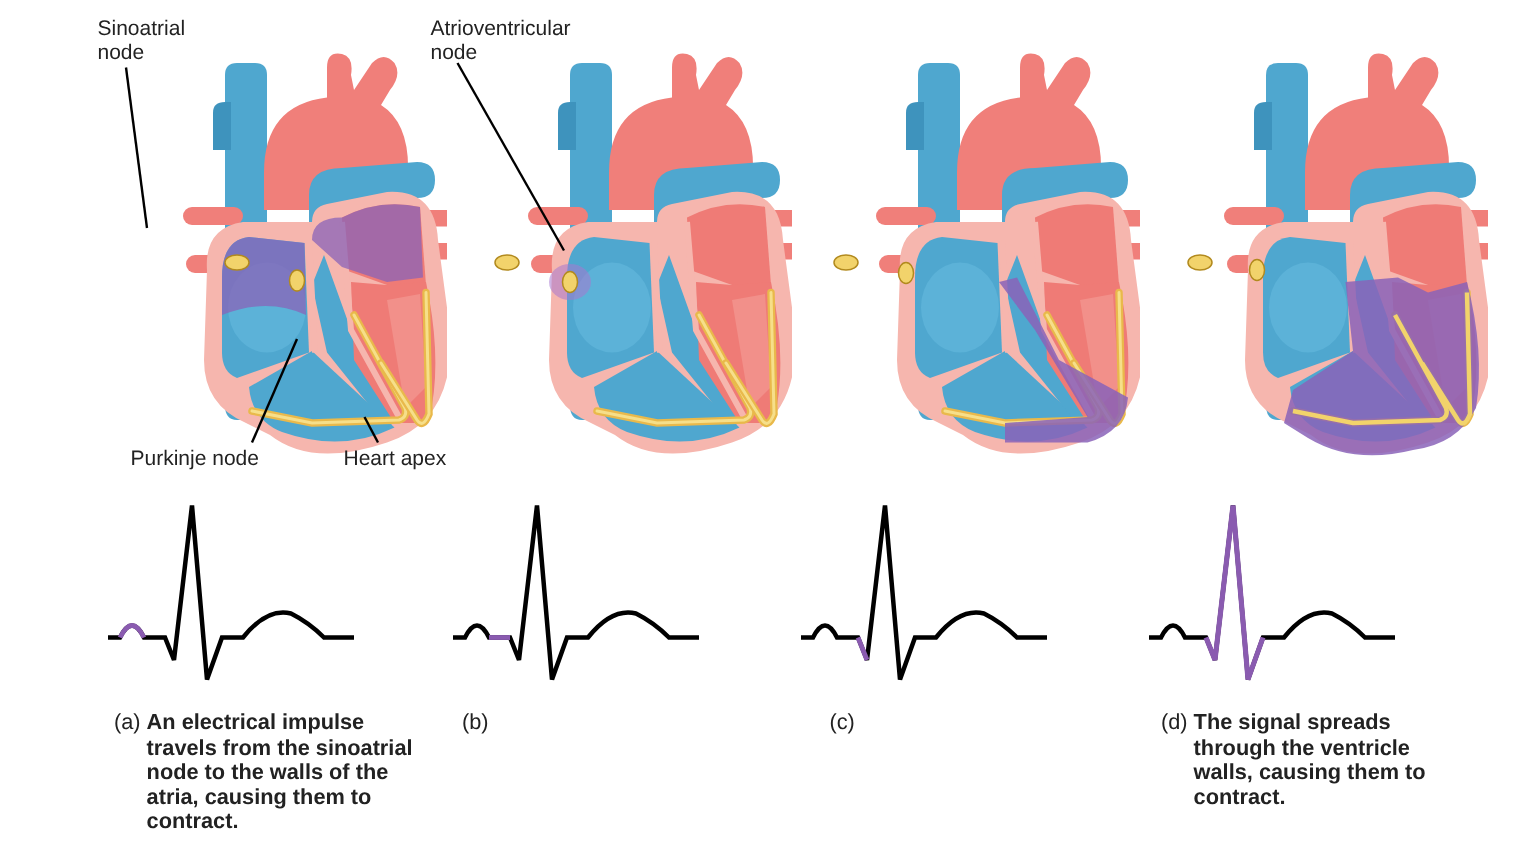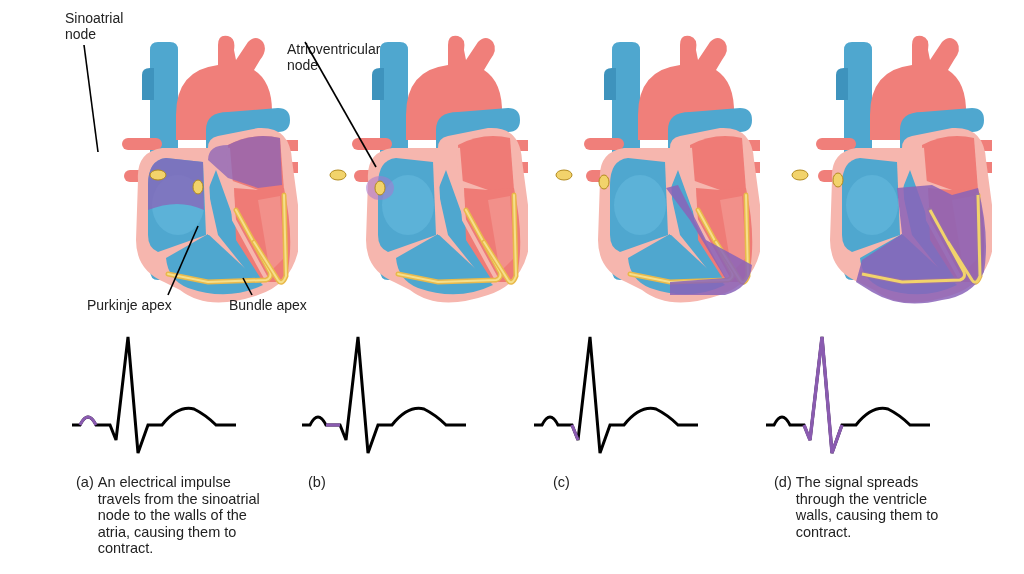--- a/index.html
+++ b/index.html
@@ -5,21 +5,21 @@
   html, body { margin: 0; padding: 0; background: #ffffff; }
   body { width: 1024px; height: 574px; position: relative; overflow: hidden;
          font-family: "Liberation Sans", sans-serif; color: #222222; }
   .panel { position: absolute; top: 0; width: 240px; height: 574px; }
   .heart-svg { position: absolute; left: 0; top: 20px; width: 240px; height: 300px; }
   .ecg-svg { position: absolute; left: 0; top: 325px; width: 240px; height: 135px; }
   .label { position: absolute; font-size: 14px; line-height: 16px; color: #222; white-space: nowrap; }
   .leader { position: absolute; left: 0; top: 0; width: 1024px; height: 574px; pointer-events: none; }
   .caption { position: absolute; top: 474px; font-size: 14.5px; line-height: 16.5px; color: #222; display: flex; }
   .caption .tag { flex: 0 0 auto; margin-right: 4px; }
-  .caption .txt { white-space: pre-line; }
+  .caption .txt { white-space: pre-line; font-weight: bold; }
 </style>
 </head>
 <body>
 
 <svg width="0" height="0" style="position:absolute">
   <defs>
 
     <symbol id="heart-base" viewBox="0 0 240 300">
 
       <path d="M92 30 Q92 22 100 22 L112 22 Q120 22 120 30 L120 250 Q120 260 112 260 L100 260 Q92 260 92 250 Z" fill="#4fa7cf"></path>
@@ -136,25 +136,25 @@
 through the ventricle
 walls, causing them to
 contract.</span>
   </div>
 </div>
 
 <div class="label" style="left:65px; top:10px;">
   <div>Sinoatrial</div>
   <div>node</div>
 </div>
-<div class="label" style="left:287px; top:10px;margin-top:31px;">
+<div class="label" style="left:287px; top:10px;">
   <div>Atrioventricular</div>
   <div>node</div>
 </div>
-<div class="label" style="left:87px; top:297px;">Purkinje apex</div>
-<div class="label" style="left:229px; top:297px;">Bundle apex</div>
+<div class="label" style="left:87px; top:297px;">Purkinje node</div>
+<div class="label" style="left:229px; top:297px;">Heart apex</div>
 
 <svg class="leader" viewBox="0 0 1024 574">
   <line x1="84" y1="45" x2="98" y2="152" stroke="#000" stroke-width="1.6"></line>
   <line x1="305" y1="42" x2="376" y2="167" stroke="#000" stroke-width="1.6"></line>
   <line x1="168" y1="295" x2="198" y2="226" stroke="#000" stroke-width="1.6"></line>
   <line x1="252" y1="295" x2="243" y2="278" stroke="#000" stroke-width="1.6"></line>
 </svg>
 
 </body></html>

